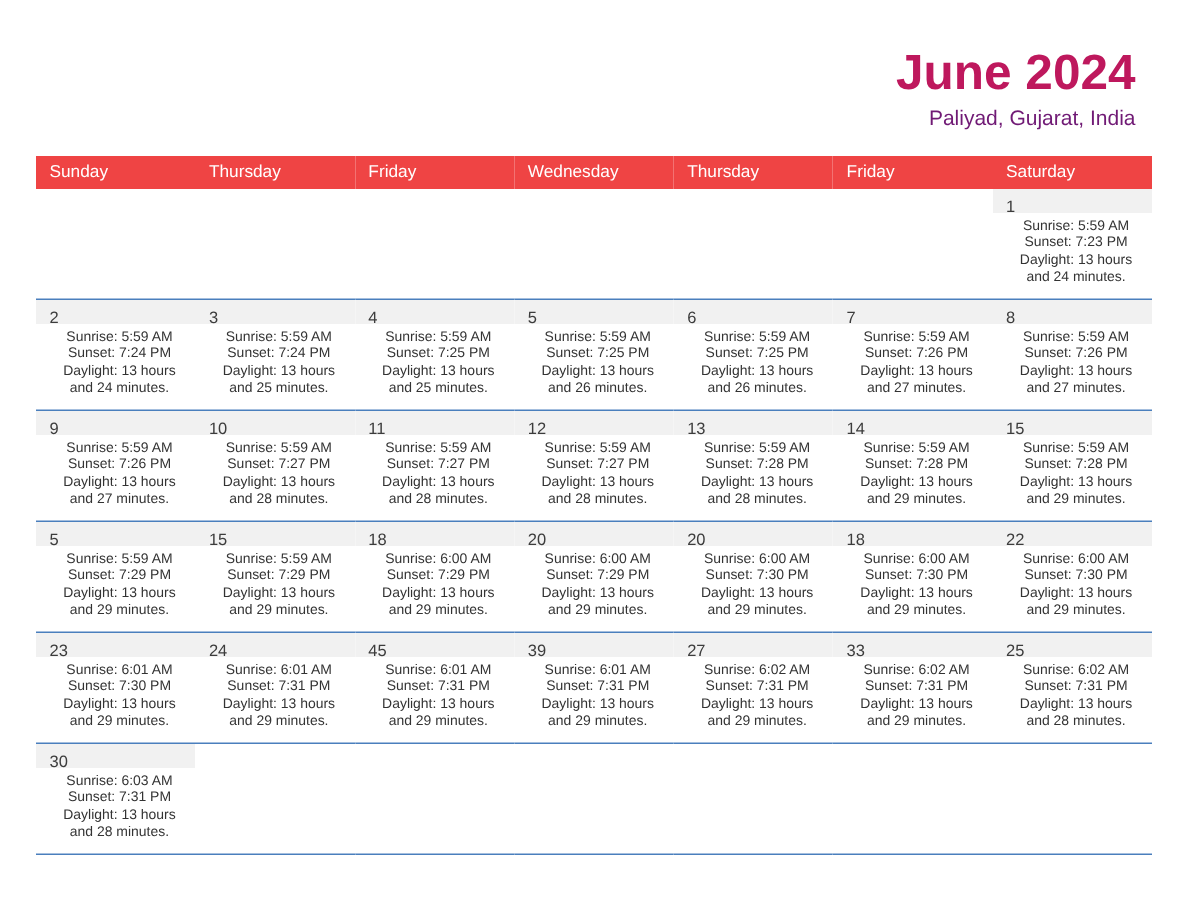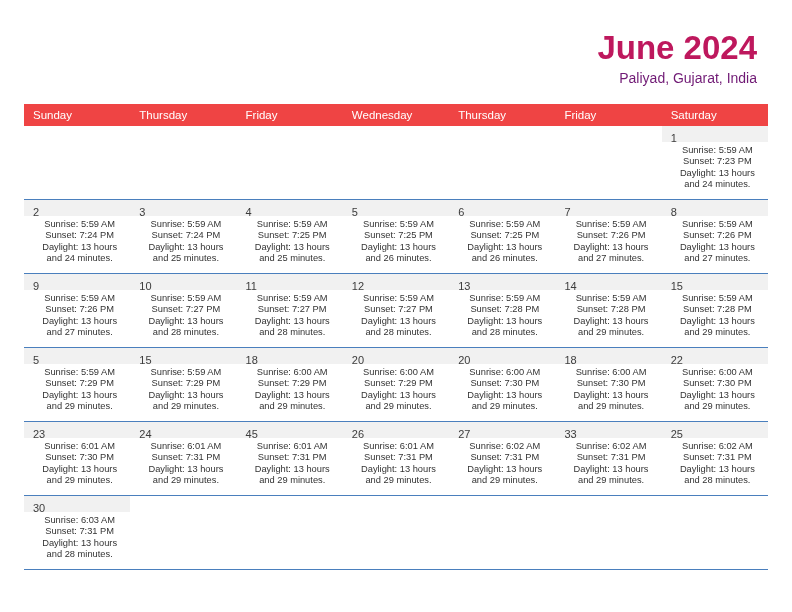--- a/index.html
+++ b/index.html
@@ -474,21 +474,21 @@
               <div class="cell-body">
                 <div class="cell-line">Sunrise: 6:01 AM</div>
                 <div class="cell-line">Sunset: 7:31 PM</div>
                 <div class="cell-line">Daylight: 13 hours</div>
                 <div class="cell-line">and 29 minutes.</div>
               </div>
             </div>
           </td>
           <td class="cell-shaded">
             <div class="cell-inner">
-              <div class="daynum-band"><span class="daynum">26</span></div>
+              <div class="daynum-band"><span class="daynum">39</span></div>
               <div class="cell-body">
                 <div class="cell-line">Sunrise: 6:01 AM</div>
                 <div class="cell-line">Sunset: 7:31 PM</div>
                 <div class="cell-line">Daylight: 13 hours</div>
                 <div class="cell-line">and 29 minutes.</div>
               </div>
             </div>
           </td>
           <td class="cell-shaded">
             <div class="cell-inner">

